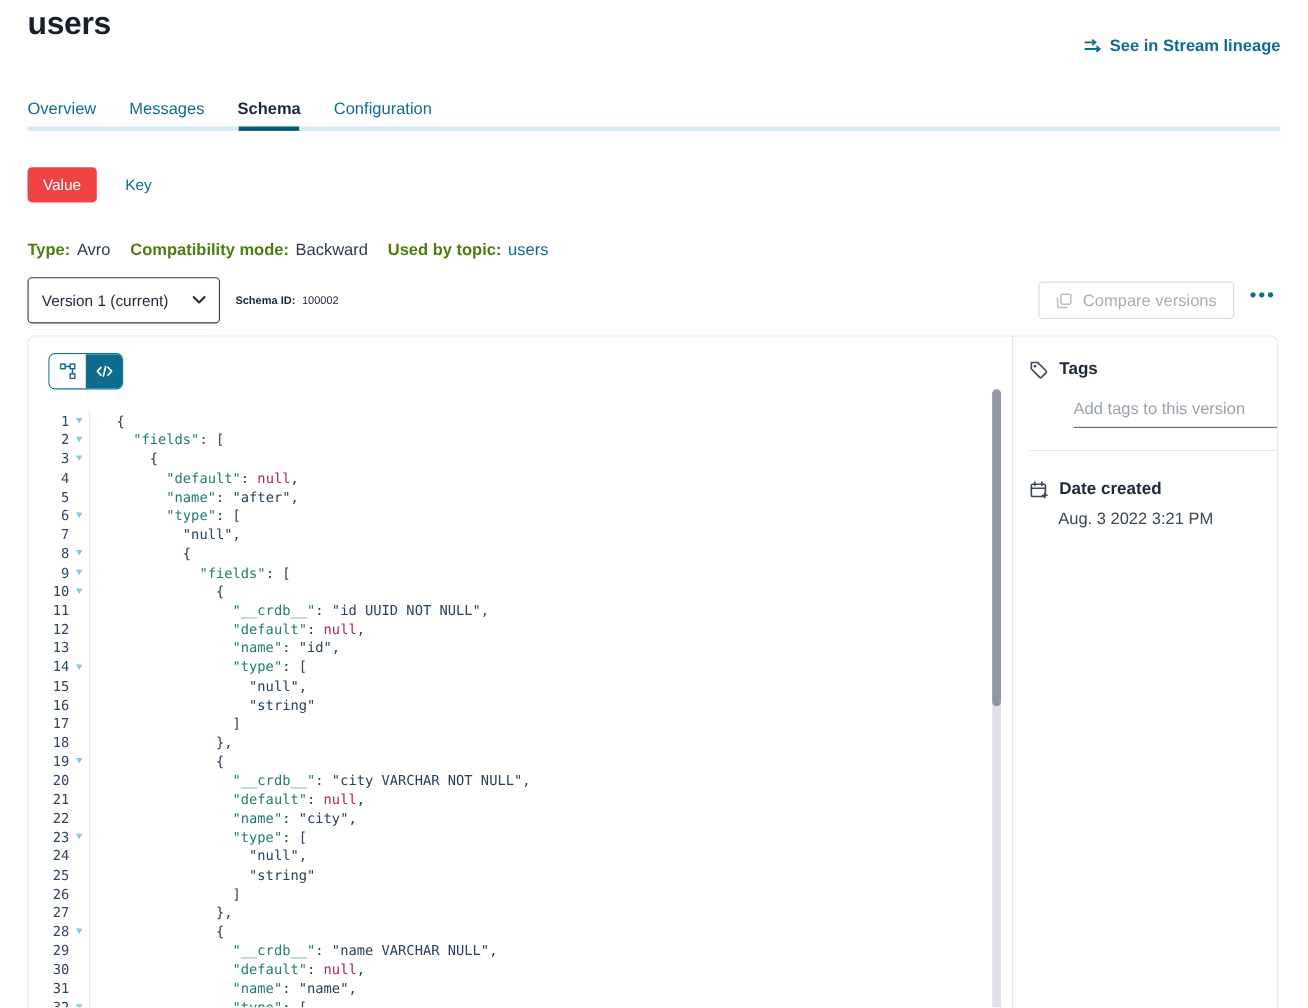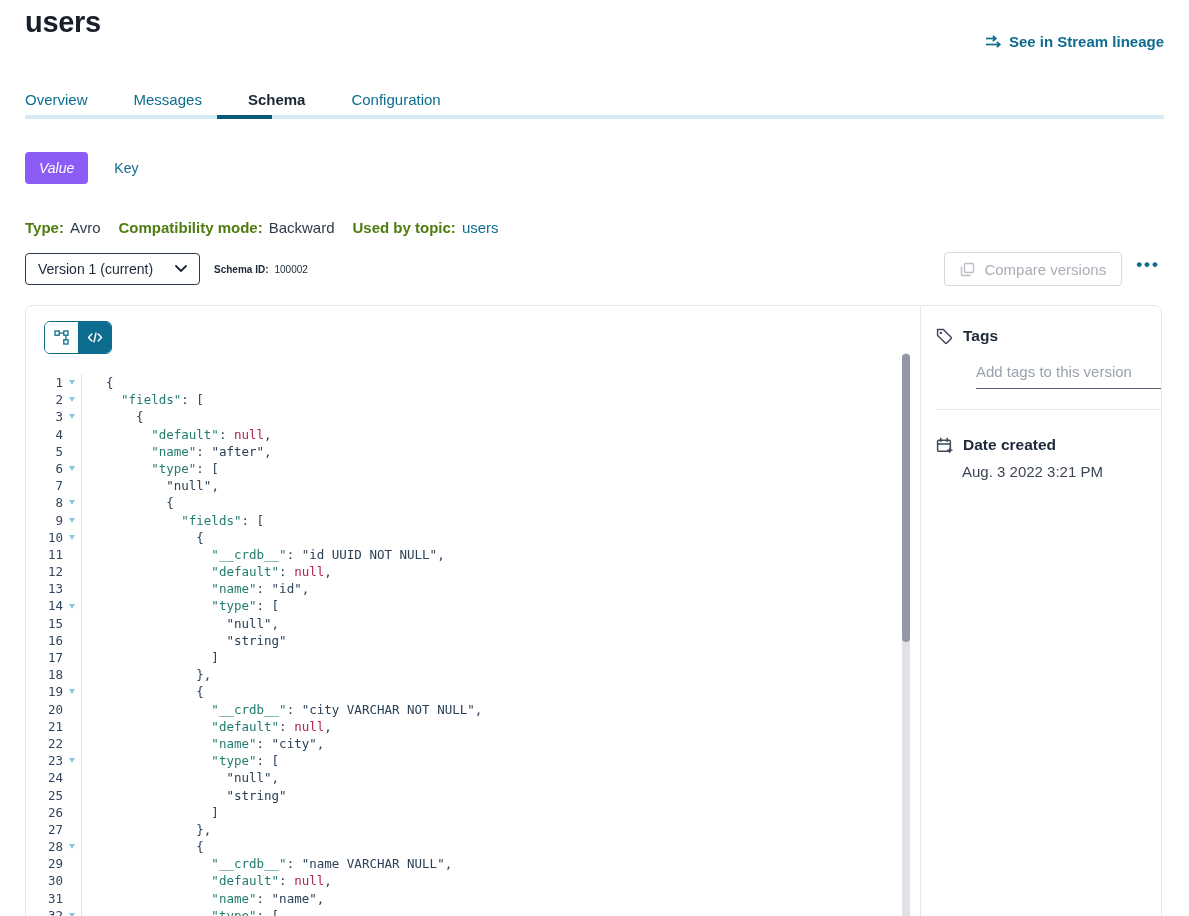--- a/index.html
+++ b/index.html
@@ -7,37 +7,37 @@
   .page {
     position:relative; width:1189px; height:916px; overflow:hidden;
     font-family:"Liberation Sans", sans-serif; color:#1b2637; background:#fff;
   }
   
   .hdr { position:absolute; top:6px; left:25px; right:25px; display:flex; justify-content:space-between; align-items:flex-start; }
   .hdr h1 { margin:0; font-size:29px; font-weight:700; color:#181f2a; letter-spacing:-0.3px; }
   .lineage-link { display:flex; align-items:center; gap:7px; margin-top:27px; color:#0e6c8f; font-size:15px; font-weight:600; text-decoration:none; cursor:pointer; }
   
   .tabs { position:absolute; top:88px; left:25px; right:25px; height:31px; }
-  .tab-row { display:flex; gap:46px; font-size:15px; }
+  .tab-row { display:flex; gap:30px; font-size:15px; }
   .tab { color:#0e6c8f; cursor:pointer; padding:3px 0 12px; }
   .tab.active { color:#1b2637; font-weight:600; }
   .tab-track { position:absolute; left:0; right:0; top:27px; height:4px; background:#d7ebf3; }
   .tab-active-bar { position:absolute; left:192px; top:27px; width:55px; height:4px; background:#085a79; }
   
   .vk { position:absolute; top:152px; left:25px; display:flex; align-items:center; gap:26px; }
-  .vk-value { background:#8b5cf6; color:#fff; font-size:14px; border:none; border-radius:4px; padding:8px 14px; cursor:pointer; font-family:inherit;font-style:italic; }
+  .vk-value { background:#ef4444; color:#fff; font-size:14px; border:none; border-radius:4px; padding:8px 14px; cursor:pointer; font-family:inherit; }
   .vk-key { color:#0e6c8f; font-size:14px; cursor:pointer; }
   
   .meta { position:absolute; top:219px; left:25px; display:flex; gap:18px; font-size:15px; color:#2e3a4a; }
   .meta b { color:#4d7c0f; font-weight:700; }
   .meta .grp { display:flex; gap:6px; }
   .link { color:#0e6c8f; cursor:pointer; }
   
   .vrow { position:absolute; top:252px; left:25px; right:25px; display:flex; align-items:center; }
-  .vselect { width:175px; height:32px; border:1px solid #2b3a52; border-radius:4px; display:flex; align-items:center; justify-content:space-between; padding:14px 12px; font-size:14px; color:#1d2939; cursor:pointer; background:#fff; }
+  .vselect { width:175px; height:42px; border:1px solid #2b3a52; border-radius:4px; display:flex; align-items:center; justify-content:space-between; padding:14px 12px; font-size:14px; color:#1d2939; cursor:pointer; background:#fff; }
   .sid { margin-left:14px; font-size:10px; display:flex; gap:6px;align-items:center; }
   .spacer { flex:1; }
   .btn { height:34px; border-radius:4px; display:flex; align-items:center; gap:9px; padding:0 15px; font-size:15px; background:#fff; font-family:inherit; cursor:pointer; }
   .btn.disabled { border:1px solid #d6d9de; color:#a8adb7; cursor:default; }
   .btn.outline { border:1px solid #0e6c8f; color:#0e6c8f; font-weight:600; margin-left:17px; }
   .more { margin-left:10px; color:#0e6c8f; font-size:17px; font-weight:700; letter-spacing:2px; cursor:pointer; line-height:10px; padding:4px 4px 12px; background:none; border:none; }
   
   .card { position:absolute; top:305px; left:25px; width:1137px; height:625px; border:1px solid #e3e6ea; border-radius:7px; display:flex; background:#fff; }
   .code-panel { position:relative; width:894px; flex:none; padding:15px 0 0 18px; }
   .view-toggle { display:inline-flex; border:1px solid #0e6c8f; border-radius:6px; overflow:hidden; }

